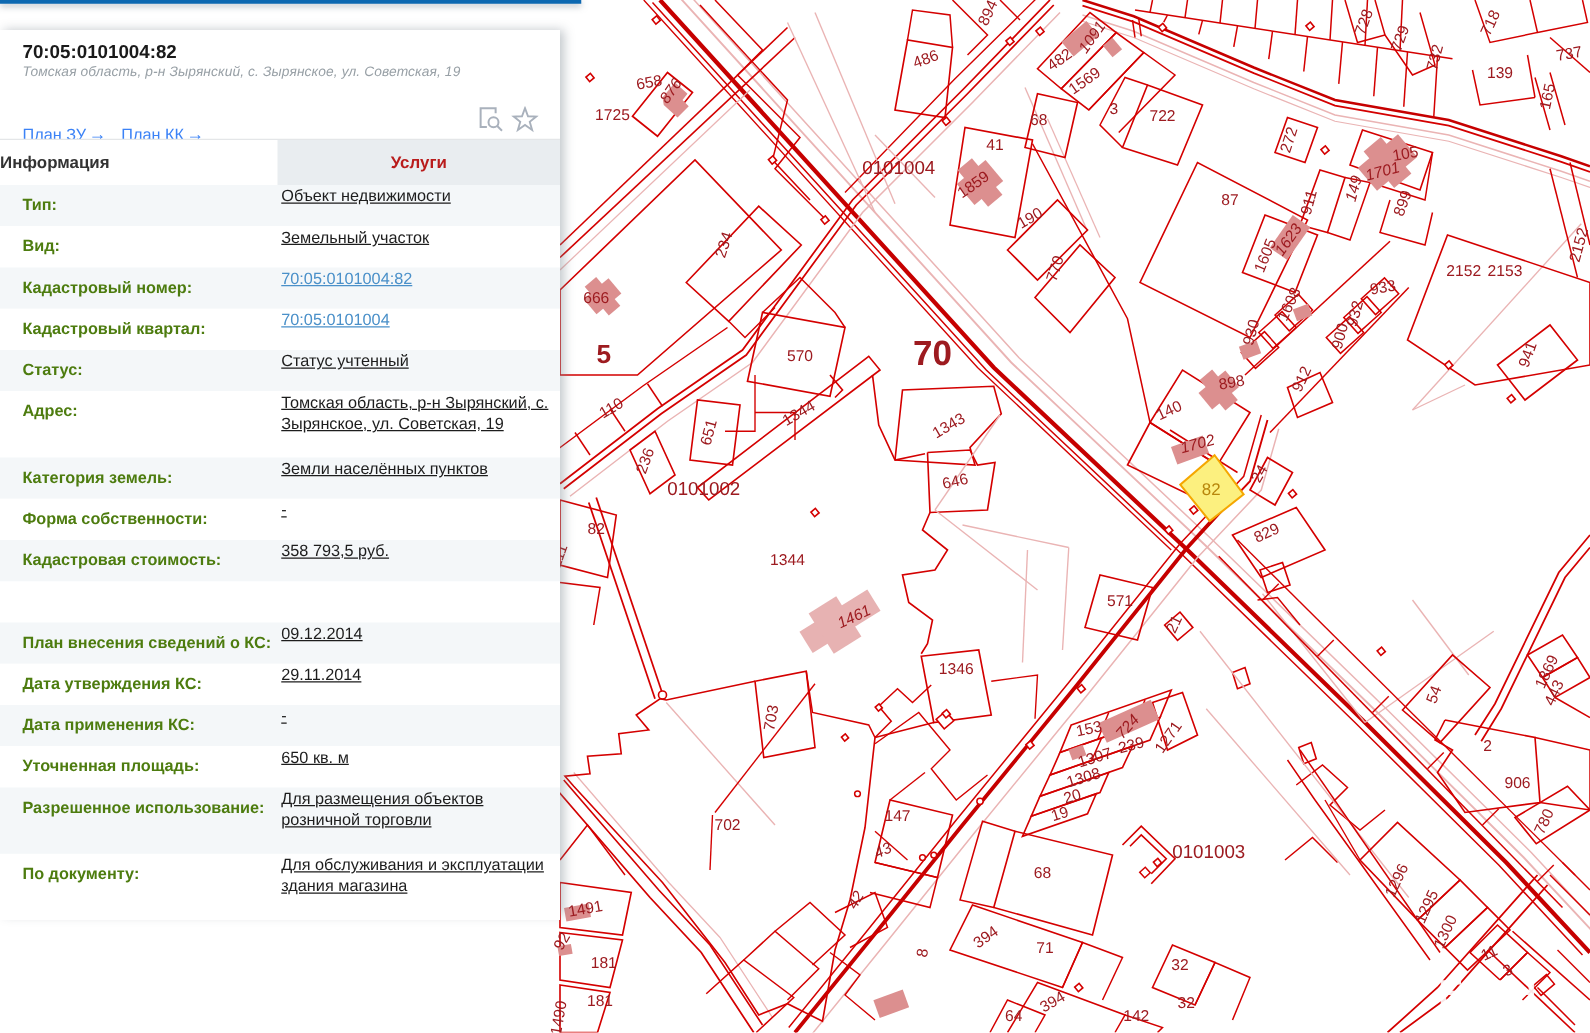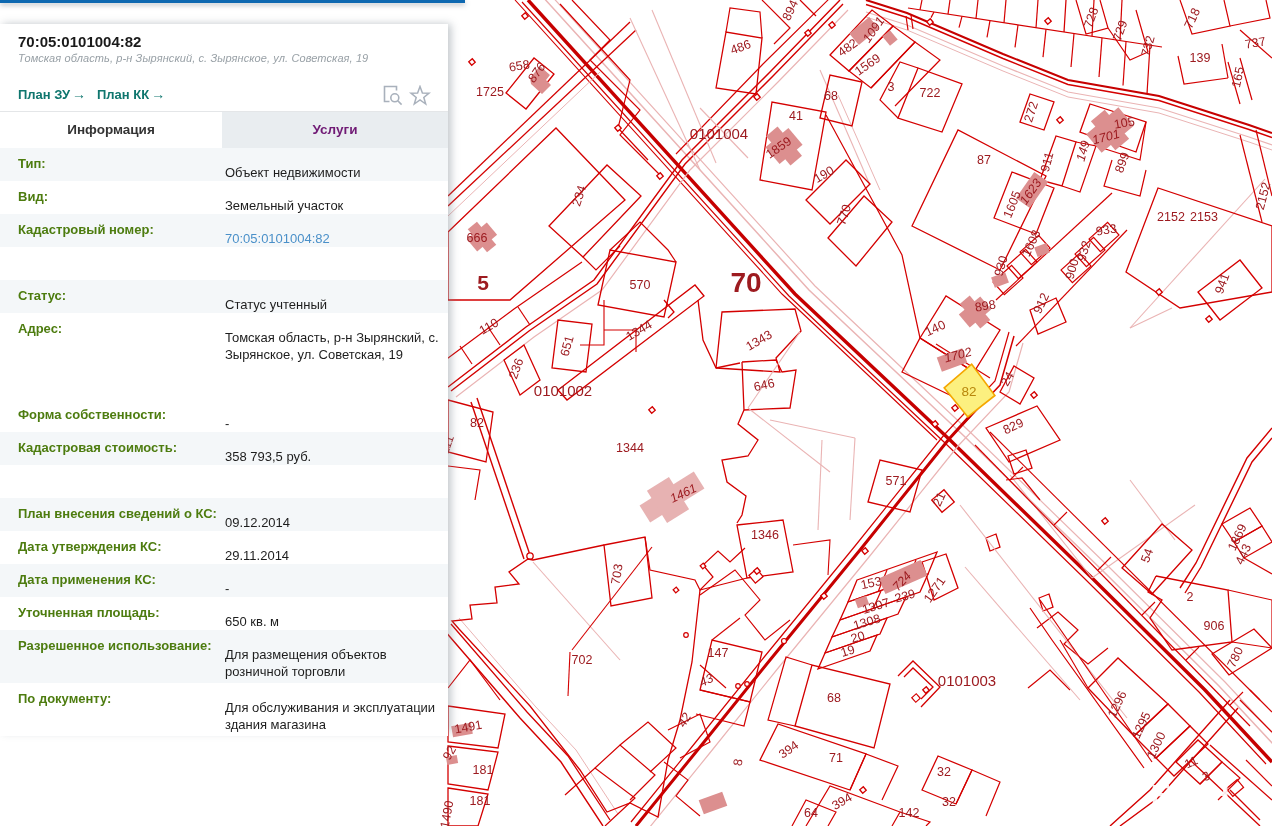--- a/index.html
+++ b/index.html
@@ -1,29 +1,29 @@
 <!DOCTYPE html>
 <html><head><meta charset="utf-8">
 <style>
 * { margin:0; padding:0; box-sizing:border-box; }
 html,body { width:1272px; height:826px; overflow:hidden; font-family:"Liberation Sans", sans-serif; background:#fff; }
 #map { position:absolute; left:0; top:0; width:1272px; height:826px; }
 #panel { position:absolute; left:0; top:0; width:448px; height:708px; background:#fff; box-shadow:3px 0 8px rgba(120,130,140,.45);margin-top:24px; }
 #bluebar { position:absolute; left:0; top:0; width:465px; height:3px; background:#0d68b1; z-index:30; box-shadow:0 2px 5px rgba(100,110,125,.5); }
 .ttl { position:absolute; left:18px; top:9px; font-size:15px; font-weight:bold; color:#1a1a1a; }
 .sub { position:absolute; left:18px; top:28px; font-size:11px; color:#98a0a6; letter-spacing:.1px;font-style:italic; }
-.lnk { position:absolute; top:62px; font-size:13px; color:#0f766e;font-weight:bold; }
+.lnk { position:absolute; top:75px; font-size:13px; color:#3b82f6; }
 .arr { font-size:14px; }
 .icons { position:absolute; top:61px; left:383px; color:#a9b1bc; }
 .tabs { position:absolute; left:0; top:87px; width:448px; height:37px; border-top:1px solid #e4e6e8; }
-.tab1 { position:absolute; left:0; top:0; width:222px; height:36px; background:#fff; text-align:center; line-height:36px; font-size:13.5px; font-weight:bold; color:#333; }
-.tab2 { position:absolute; left:222px; top:0; width:226px; height:36px; background:#e9edf0; text-align:center; line-height:36px; font-size:13.5px; font-weight:bold; color:#701a75; }
+.tab1 { position:absolute; left:0; top:0; width:222px; height:36px; background:#fff; text-align:left; line-height:36px; font-size:13.5px; font-weight:bold; color:#333; }
+.tab2 { position:absolute; left:222px; top:0; width:226px; height:36px; background:#e9edf0; text-align:center; line-height:36px; font-size:13.5px; font-weight:bold; color:#b91c1c; }
 .row { position:absolute; left:0; width:448px; }
 .lab { position:absolute; left:18px; top:8px; font-size:13px; font-weight:bold; color:#4d7c0f; }
-.val { position:absolute; left:225px; top:16px; width:212px; font-size:13px; color:#1d1d1d; line-height:17px; }
+.val { position:absolute; left:225px; top:0; width:212px; font-size:13px; color:#1d1d1d; line-height:17px;text-decoration:underline; }
 .blu { color:#4a90c9; }
 </style></head>
 <body>
 <svg id="map" viewBox="0 0 1272 826">
 <rect x="0" y="0" width="1272" height="826" fill="#ffffff"></rect>
 <polyline points="542,-4 809,290 964,436 1104,572 1219,686 1286,758" fill="none" stroke="#eab4b4" stroke-width="1.5" opacity="1.0"></polyline>
 <polyline points="548,-8 815,286 970,432 1110,568 1225,682 1292,754" fill="none" stroke="#eab4b4" stroke-width="1.2" opacity="1.0"></polyline>
 <polyline points="522,2 789,296 944,442 1084,578 1199,692 1266,764" fill="none" stroke="#d40000" stroke-width="1.2" opacity="1.0"></polyline>
 <polyline points="515,0 782,294 937,440" fill="none" stroke="#d40000" stroke-width="1.1" opacity="1.0"></polyline>
 <polyline points="528,0 795,294 950,440 1090,576 1205,690 1272,762" fill="none" stroke="#c60000" stroke-width="3.4" opacity="1.0"></polyline>
@@ -426,28 +426,36 @@
       <div class="val">Объект недвижимости</div>
     </div>
 <div class="row" style="top:157px;height:33px;background:#ffffff">
       <div class="lab">Вид:</div>
       <div class="val">Земельный участок</div>
     </div>
 <div class="row" style="top:190px;height:33px;background:#f4f7f9">
       <div class="lab">Кадастровый номер:</div>
       <div class="val blu">70:05:0101004:82</div>
     </div>
+<div class="row" style="top:223px;height:33px;background:#ffffff">
+      <div class="lab">Кадастровый квартал:</div>
+      <div class="val blu">70:05:0101004</div>
+    </div>
 <div class="row" style="top:256px;height:33px;background:#f4f7f9">
       <div class="lab">Статус:</div>
       <div class="val">Статус учтенный</div>
     </div>
 <div class="row" style="top:289px;height:53px;background:#ffffff">
       <div class="lab">Адрес:</div>
       <div class="val"><span style="white-space:nowrap">Томская область, р-н Зырянский, с.</span><br>Зырянское, ул. Советская, 19</div>
     </div>
+<div class="row" style="top:342px;height:33px;background:#f4f7f9">
+      <div class="lab">Категория земель:</div>
+      <div class="val">Земли населённых пунктов</div>
+    </div>
 <div class="row" style="top:375px;height:33px;background:#ffffff">
       <div class="lab">Форма собственности:</div>
       <div class="val">-</div>
     </div>
 <div class="row" style="top:408px;height:33px;background:#f4f7f9">
       <div class="lab">Кадастровая стоимость:</div>
       <div class="val">358 793,5 руб.</div>
     </div>
 <div class="row" style="top:474px;height:33px;background:#f4f7f9">
       <div class="lab">План внесения сведений о КС:</div>

